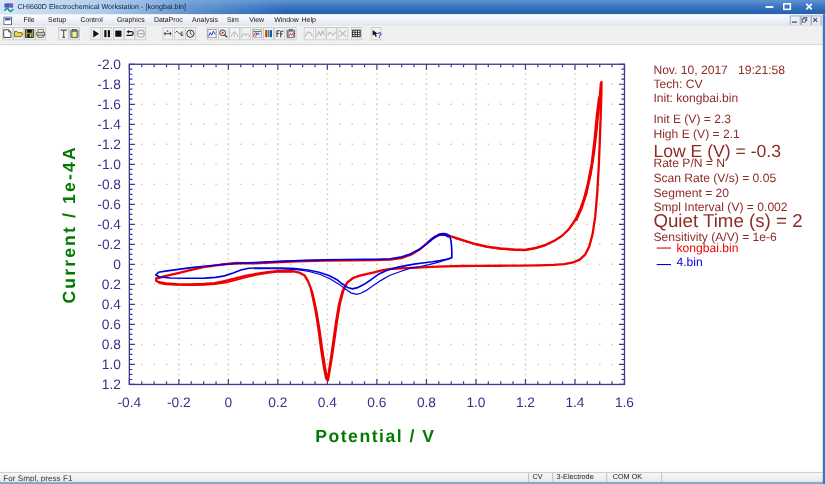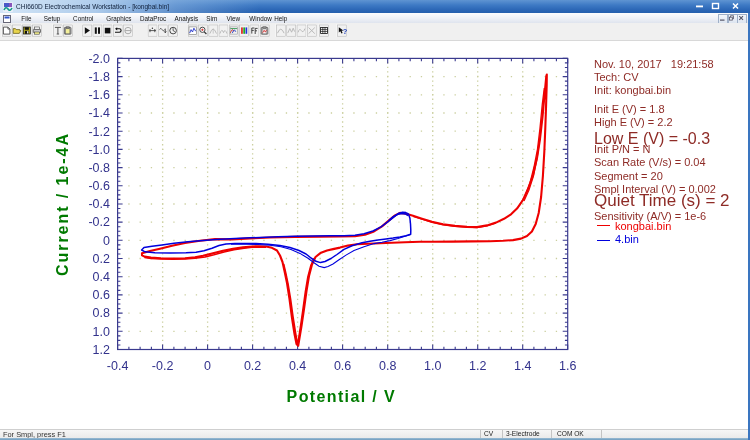--- a/index.html
+++ b/index.html
@@ -338,25 +338,25 @@
     <path d="M519.0 206.0 L525.0 196.0 L530.0 183.0 L534.0 167.0 L537.5 149.0 L540.0 128.0 L542.3 104.0 L544.3 88.0" stroke="#ee0000" stroke-width="1.3" fill="none"></path>
     <path d="M524.0 201.0 L529.0 190.0 L533.5 176.0 L537.0 159.0 L539.8 139.0 L542.2 116.0 L544.2 96.0" stroke="#ee0000" stroke-width="1.2" fill="none"></path>
     <path d="M413.0 216.4 L422.0 219.3 L432.0 222.4 L443.0 224.9 L455.0 226.5 L467.0 227.4 L477.0 227.7 L487.0 226.0 L496.0 223.2" stroke="#ee0000" stroke-width="1.2" fill="none"></path>
     <path d="M406.0 212.6 L408.6 214.2 L409.9 218.2 L410.5 224.0 L410.8 230.0 L410.7 234.3 L406.0 235.8 L400.0 236.9 L393.0 238.0 L386.0 238.9 L378.0 239.9 L370.0 241.2 L362.0 242.8 L352.0 245.7 L344.0 249.4 L337.0 254.5 L331.0 258.5 L325.0 261.5 L320.5 262.6 L316.0 261.3 L311.0 258.0 L306.0 254.0 L299.0 250.5 L290.0 247.5 L280.0 245.5 L268.0 244.2 L256.0 243.6 L245.0 243.6 L235.0 243.6 L226.0 243.9 L219.0 245.5 L212.0 248.2 L204.0 250.8 L196.0 252.2 L186.0 252.8 L170.0 253.0 L155.0 252.7 L145.0 251.8 L141.6 250.0 L144.0 247.5 L152.0 246.3 L162.0 244.9 L174.0 243.3 L188.0 241.8 L203.0 240.5 L216.0 239.5 L230.0 238.8 L245.0 238.1 L260.0 237.4 L278.0 236.7 L296.0 236.2 L314.0 235.9 L330.0 235.8 L344.0 235.7 L355.0 235.2 L364.0 233.8 L373.0 231.0 L381.0 226.8 L388.0 221.7 L394.0 216.8 L399.0 213.2 L402.5 212.3 L406.0 212.6" stroke="#0000dd" stroke-width="1.5" fill="none" stroke-linejoin="round"></path>
     <path d="M410.7 234.5 L405.0 236.3 L398.0 238.5 L390.0 240.6 L382.0 242.3 L374.0 243.6 L364.0 246.8 L354.0 250.5 L346.0 255.1 L339.0 259.8 L333.0 264.0 L328.0 266.6 L324.2 267.6 L319.0 266.2 L314.0 262.8 L308.0 258.3 L300.0 253.4 L291.0 249.5 L281.0 246.8 L270.0 245.2 L258.0 244.5 L247.0 244.3 L238.0 244.2 L231.0 244.3" stroke="#0000dd" stroke-width="1.1" fill="none"></path>
     <path d="M389.0 220.3 L393.0 216.8 L398.0 214.1 L402.0 213.4 L405.5 213.9 L408.0 215.6" stroke="#0000dd" stroke-width="1.6" fill="none"></path>
 </svg>
 <div class="abs" style="left:594px;top:57.5px;font-size:11px;color:#8e2b26;white-space:nowrap">Nov. 10, 2017&nbsp;&nbsp;&nbsp;19:21:58</div>
 <div class="abs" style="left:594px;top:70.9px;font-size:11px;color:#8e2b26;white-space:nowrap">Tech: CV</div>
 <div class="abs" style="left:594px;top:84.3px;font-size:11px;color:#8e2b26;white-space:nowrap">Init: kongbai.bin</div>
-<div class="abs" style="left:594px;top:102.8px;font-size:11px;color:#8e2b26;white-space:nowrap">Init E (V) = 1.8</div>
-<div class="abs" style="left:594px;top:116.2px;font-size:11px;color:#8e2b26;white-space:nowrap">High E (V) = 2.2</div>
+<div class="abs" style="left:594px;top:102.8px;font-size:11px;color:#8e2b26;white-space:nowrap">Init E (V) = 2.3</div>
+<div class="abs" style="left:594px;top:116.2px;font-size:11px;color:#8e2b26;white-space:nowrap">High E (V) = 2.1</div>
 <div class="abs" style="left:594px;top:129.6px;font-size:16px;color:#8e2b26;white-space:nowrap">Low E (V) = -0.3</div>
-<div class="abs" style="left:594px;top:143.0px;font-size:11px;color:#8e2b26;white-space:nowrap">Init P/N = N</div>
-<div class="abs" style="left:594px;top:156.4px;font-size:11px;color:#8e2b26;white-space:nowrap">Scan Rate (V/s) = 0.04</div>
+<div class="abs" style="left:594px;top:143.0px;font-size:11px;color:#8e2b26;white-space:nowrap">Rate P/N = N</div>
+<div class="abs" style="left:594px;top:156.4px;font-size:11px;color:#8e2b26;white-space:nowrap">Scan Rate (V/s) = 0.05</div>
 <div class="abs" style="left:594px;top:169.8px;font-size:11px;color:#8e2b26;white-space:nowrap">Segment = 20</div>
 <div class="abs" style="left:594px;top:183.2px;font-size:11px;color:#8e2b26;white-space:nowrap">Smpl Interval (V) = 0.002</div>
 <div class="abs" style="left:594px;top:191px;font-size:17px;color:#8e2b26;white-space:nowrap">Quiet Time (s) = 2</div>
 <div class="abs" style="left:594px;top:210.0px;font-size:11px;color:#8e2b26;white-space:nowrap">Sensitivity (A/V) = 1e-6</div>
 <div class="abs" style="left:597px;top:225.4px;width:13px;height:0;border-top:1.3px solid #ee0000"></div>
 <div class="abs" style="left:615px;top:219.9px;font-size:11px;color:#ee0000;white-space:nowrap">kongbai.bin</div>
 <div class="abs" style="left:597px;top:239.6px;width:13px;height:0;border-top:1.3px solid #0000dd"></div>
 <div class="abs" style="left:615px;top:233.3px;font-size:11px;color:#0000dd;white-space:nowrap">4.bin</div>
 <div class="abs" style="left:0;top:429px;width:750px;height:8.5px;background:linear-gradient(#f6f6f6,#e9e9e9);border-top:1px solid #cfcfcf"></div>
 <div class="abs" style="left:3px;top:429.8px;font-size:7.4px;color:#333">For Smpl, press F1</div>

